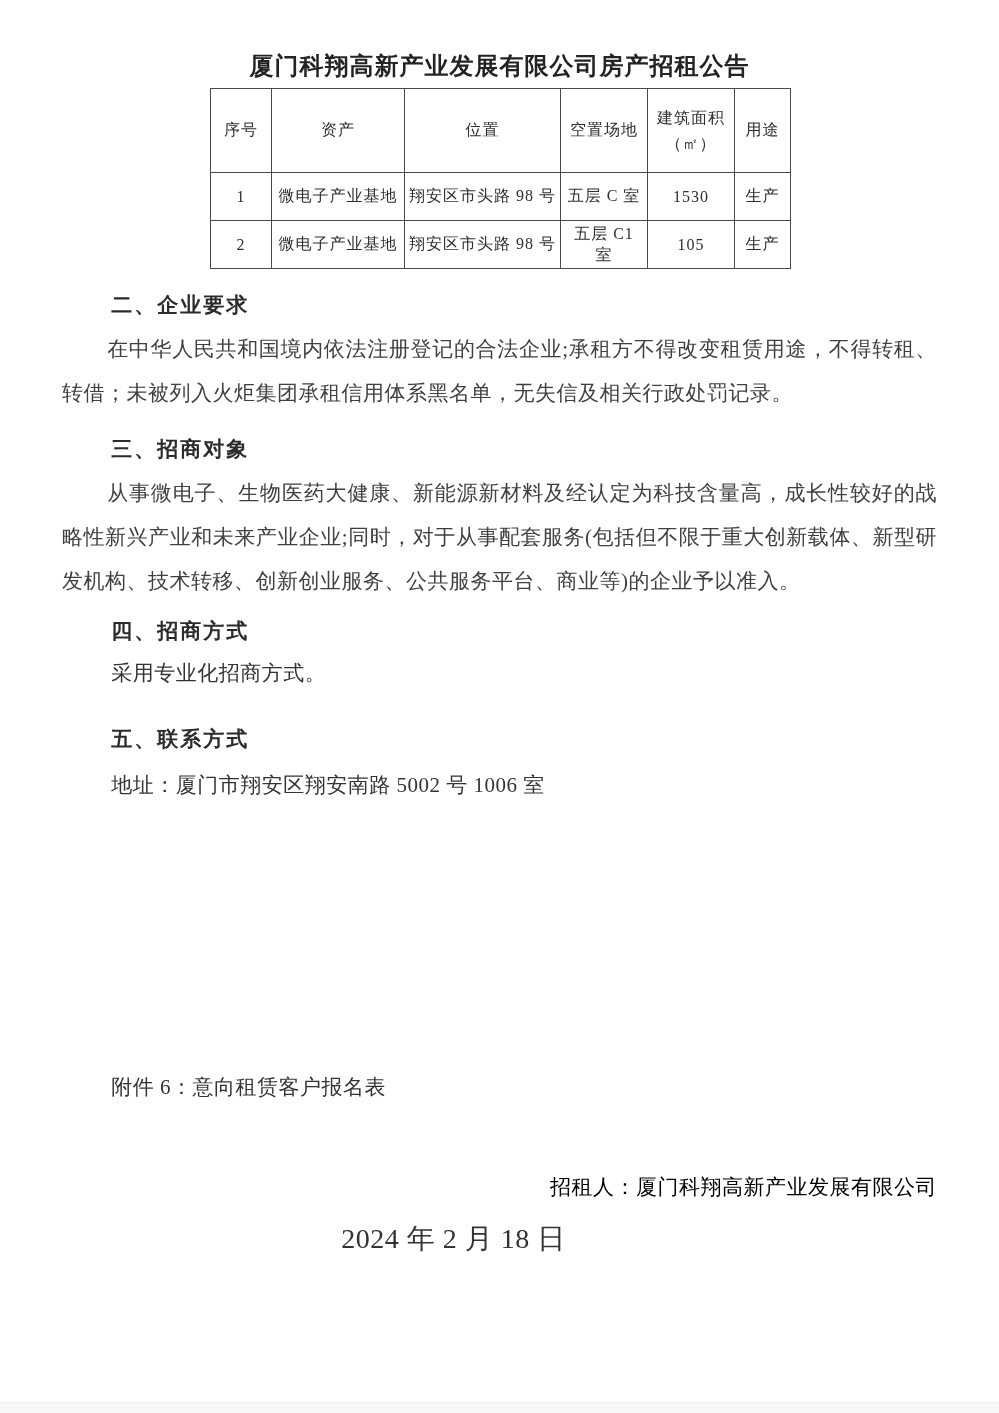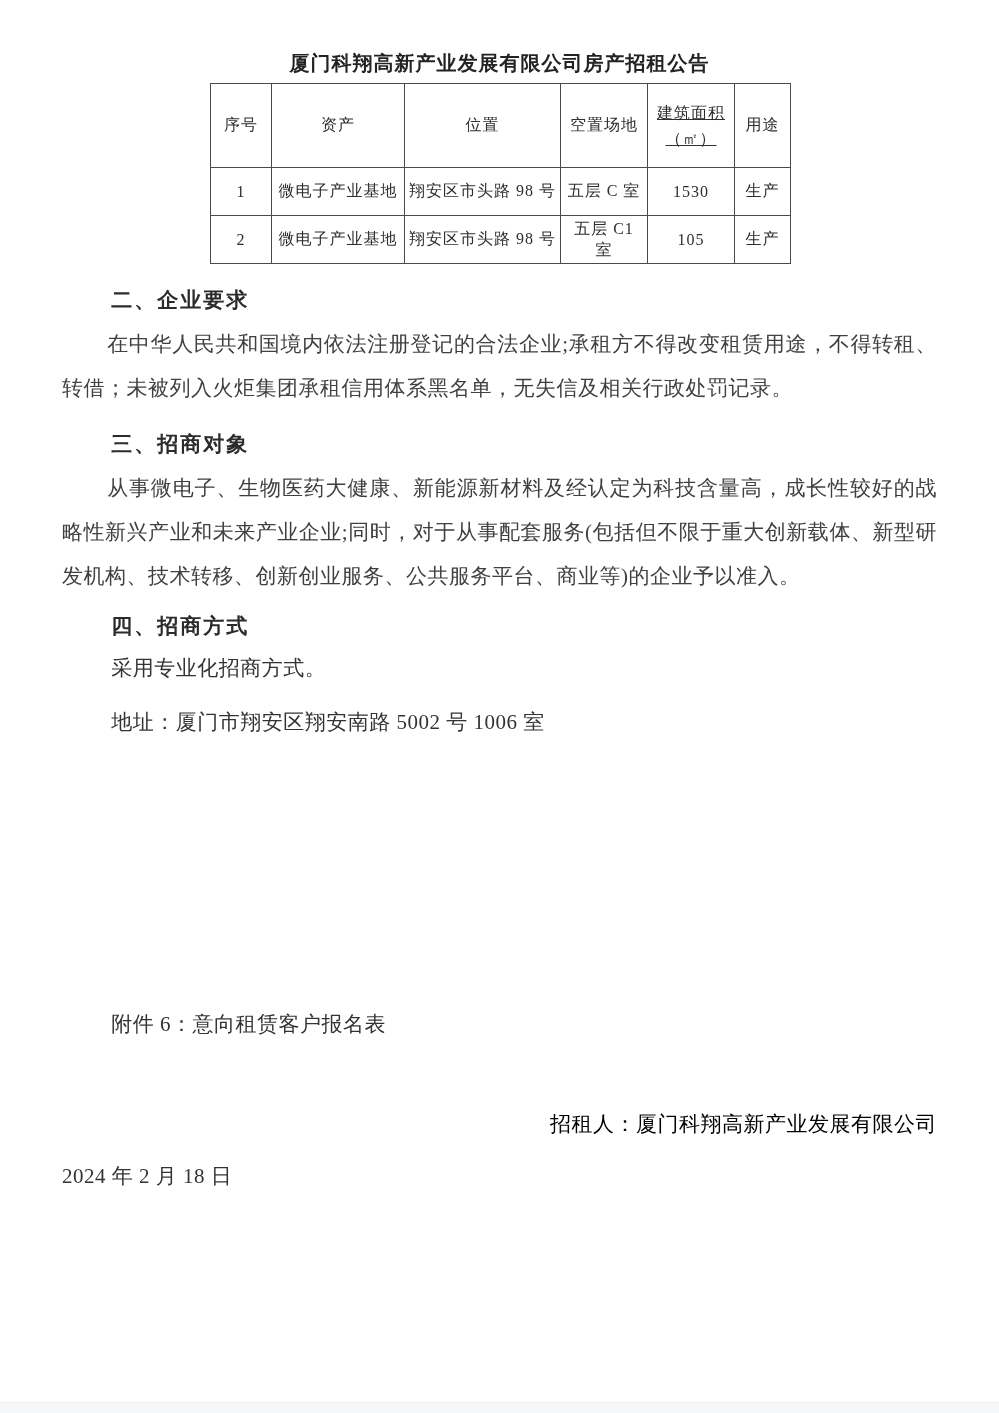--- a/index.html
+++ b/index.html
@@ -12,21 +12,21 @@
     background: #ffffff;
     font-family: "Liberation Serif", "DejaVu Serif", serif;
     color: #2e2e2e;
     overflow: hidden;
   }
   .content {
     padding: 46px 62px 0 62px;
   }
   .doc-title {
     text-align: center;
-    font-size: 20px;
+    font-size: 24px;
     font-weight: bold;
     letter-spacing: 1px;
     color: #232323;
     margin-top: 4px;
   }
   .sec-heading {
     font-size: 21px;
     font-weight: bold;
     color: #2b2b2b;
     padding-left: 2.35em;
@@ -65,34 +65,34 @@
   }
   .asset-table td {
     border: 1px solid #4a4a4a;
     text-align: center;
     vertical-align: middle;
     padding: 2px 3px;
     letter-spacing: 1px;
   }
   .asset-table .hdr-row td { height: 84px; }
   .asset-table .data-row td { height: 48px; }
-  .hdr-two-line span { display: block; line-height: 26px; text-decoration: underline; }
+  .hdr-two-line span { display: block; line-height: 26px; }
   .attachment-line { margin-top: 258px; }
   .signature-line {
     font-size: 21px;
     line-height: 44px;
     text-align: right;
     letter-spacing: 0.5px;
     color: #000000;
     margin-top: 56px;
   }
   .date-line {
-    font-size: 21px;
+    font-size: 28px;
     line-height: 44px;
-    text-align: left;
+    text-align: center;
     padding-right: 92px;
     letter-spacing: 0.5px;
     color: #333333;
     margin-top: 8px;
   }
   .bottom-strip {
     position: absolute;
     left: 0; bottom: 0;
     width: 100%; height: 11px;
     background: #f6f7f8;
@@ -150,20 +150,21 @@
 
     <div class="sec-heading h2">二、企业要求</div>
     <div class="para">在中华人民共和国境内依法注册登记的合法企业;承租方不得改变租赁用途，不得转租、转借；未被列入火炬集团承租信用体系黑名单，无失信及相关行政处罚记录。</div>
 
     <div class="sec-heading h3">三、招商对象</div>
     <div class="para">从事微电子、生物医药大健康、新能源新材料及经认定为科技含量高，成长性较好的战略性新兴产业和未来产业企业;同时，对于从事配套服务(包括但不限于重大创新载体、新型研发机构、技术转移、创新创业服务、公共服务平台、商业等)的企业予以准入。</div>
 
     <div class="sec-heading h4">四、招商方式</div>
     <div class="plain-line" style="margin-top:6px;">采用专业化招商方式。</div>
 
+    <div class="sec-heading h5">五、联系方式</div>
     <div class="contact-block">
       <div class="plain-line">地址：厦门市翔安区翔安南路 5002 号 1006 室</div>
     </div>
 
     <div class="plain-line attachment-line">附件 6：意向租赁客户报名表</div>
 
     <div class="signature-line">招租人：厦门科翔高新产业发展有限公司</div>
     <div class="date-line">2024 年 2 月 18 日</div>
 
   </div>

